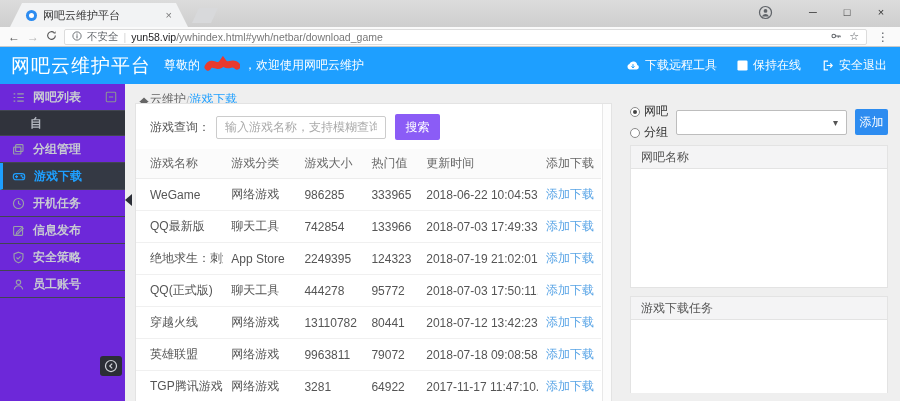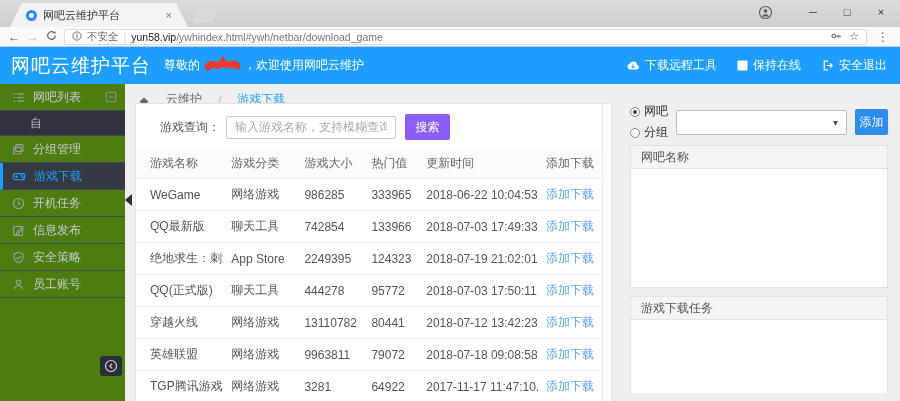--- a/index.html
+++ b/index.html
@@ -31,36 +31,36 @@
   
   .app-header { height:37px; background:#1E9FFF; display:flex; align-items:center; color:#fff; padding-left:11px; }
   .logo { font-size:19px; letter-spacing:1px; }
   .greeting { margin-left:13px; font-size:12px; display:flex; align-items:center; gap:3px; }
   .scribble { display:inline-block; margin:0 1px; }
   .header-actions { margin-left:auto; margin-right:13px; display:flex; gap:20px; font-size:12px;justify-content:space-between; }
   .h-act { display:flex; align-items:center; gap:5px; cursor:pointer; }
 
   
   .app-body { position:relative; height:317px; display:flex; background:#efefef; }
-  .sidebar { width:125px; background:#4d7c0f; flex-shrink:0; position:relative; }
+  .sidebar { width:125px; background:#6d28d9; flex-shrink:0; position:relative;font-weight:bold; }
   .side-item { height:27px; display:flex; align-items:center; gap:8px; padding-left:12px; font-size:12px; color:#c8cbd2; border-bottom:1px solid #424650; cursor:pointer; position:relative; }
   .side-item svg { flex-shrink:0; }
   .toggle-ic { position:absolute; right:8px; top:7px; }
   .submenu { background:#30333C; border-bottom:1px solid #424650; }
   .sub-item { height:24px; display:flex; align-items:center; padding-left:30px; font-size:12px; color:#b4b8c0; cursor:pointer; }
   .side-item.active { color:#1E9FFF; background:#343944; border-left:3px solid #1E9FFF; padding-left:9px; }
   .collapse-btn { position:absolute; left:100px; top:272px; width:22px; height:20px; background:#2b2e36; border-radius:3px; display:flex; align-items:center; justify-content:center; cursor:pointer; }
   .content-arrow { position:absolute; left:125px; top:110px; width:0; height:0; border-top:6px solid transparent; border-bottom:6px solid transparent; border-right:7px solid #2b2e37; }
 
   .main { flex:1; position:relative; }
-  .breadcrumb { padding:7px 0 0 13px; font-size:12px; color:#666; display:flex; align-items:flex-end; gap:16px; }
+  .breadcrumb { padding:7px 0 0 13px; font-size:12px; color:#666; display:flex; align-items:flex-end; gap:0; }
   .crumb-current { color:#1E9FFF; cursor:pointer; }
 
   .main-card { position:absolute; left:10px; top:19px; width:477px; bottom:0; background:#fff; border:1px solid #e3e3e3; border-bottom:none; overflow:hidden; }
-  .search-row { display:flex; align-items:center; padding:10px 0 9px 24px; font-size:12px; color:#555; }
+  .search-row { display:flex; align-items:center; padding:10px 0 9px 14px; font-size:12px; color:#555; }
   .search-input { width:170px; height:23px; border:1px solid #ccc; border-radius:2px; margin-left:6px; padding:0 8px; font-size:12px; color:#333; font-family:inherit; }
   .search-input::placeholder { color:#aaa; }
   .search-btn { margin-left:9px; width:45px; height:26px; background:#8b5cf6; border:none; border-radius:2px; color:#fff; font-size:12px; cursor:pointer; font-family:Liberation Mono, monospace; }
   .table-wrap { margin-right:10px; }
   table { width:100%; border-collapse:collapse; table-layout:fixed; font-size:12px; }
   th { font-weight:normal; text-align:left; color:#666; padding:6px 8px; border-bottom:1px solid #ececec; background:#fbfbfb; white-space:nowrap; }
   td { padding:7px 8px; border-bottom:1px solid #f0f0f0; color:#555; white-space:nowrap; overflow:hidden; }
   th:first-child, td:first-child { padding-left:14px; }
   td a { color:#58a4e6; text-decoration:none; }
   .scroll-strip { position:absolute; right:0; top:0; bottom:0; width:9px; background:#fcfcfc; border-left:1px solid #e8e8e8; }

